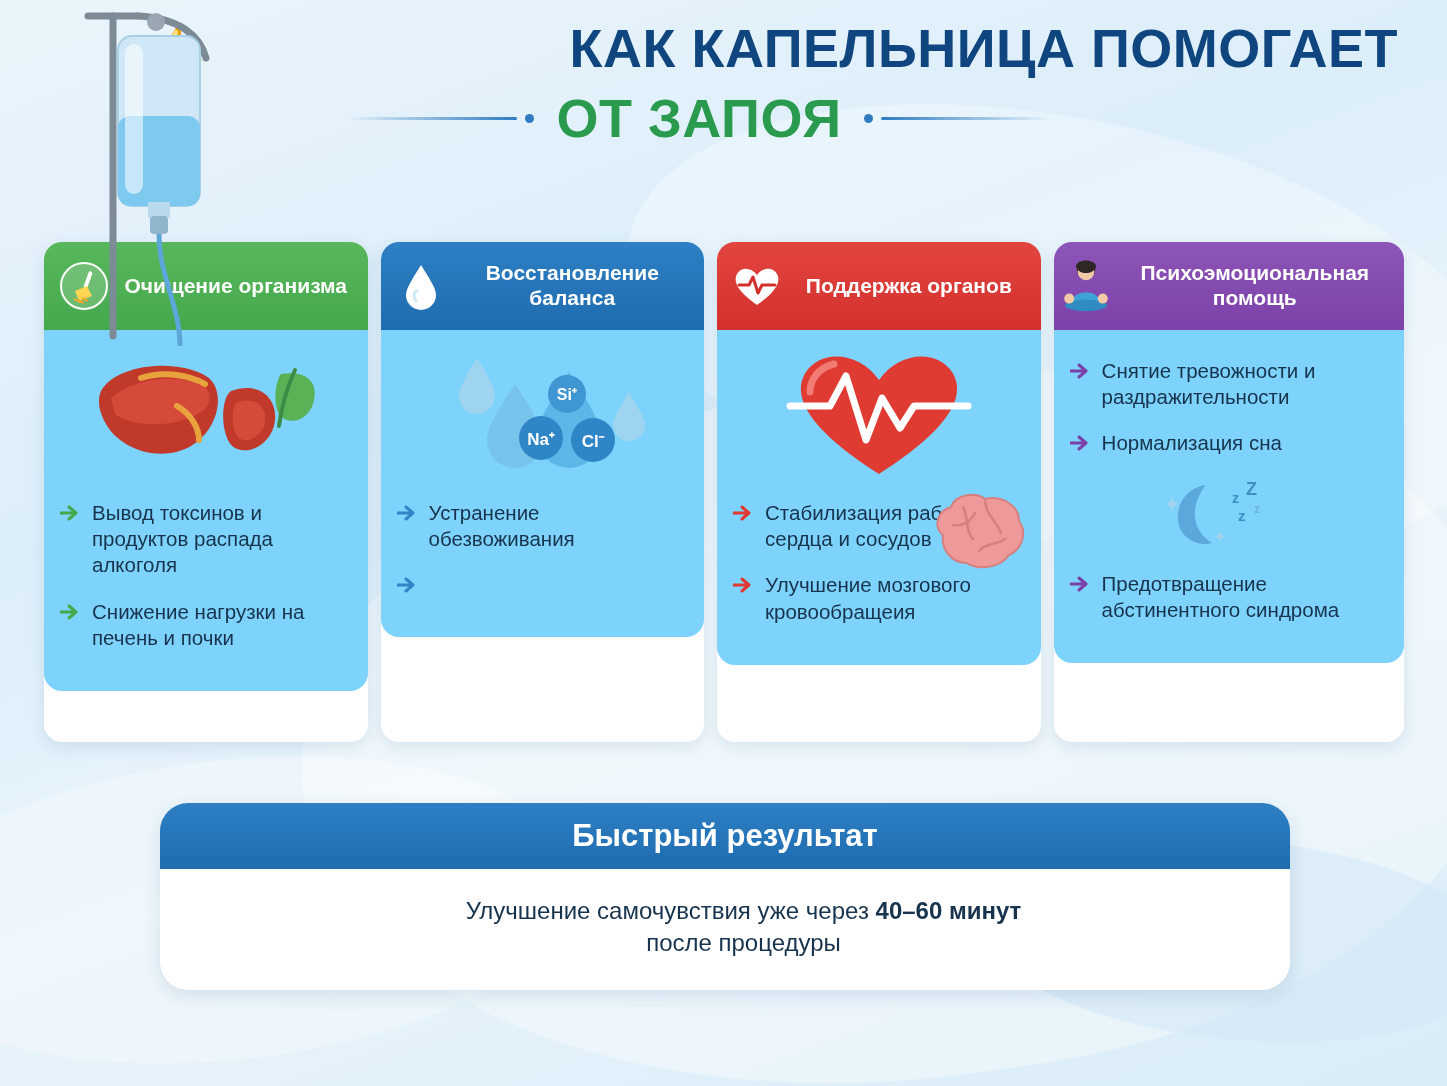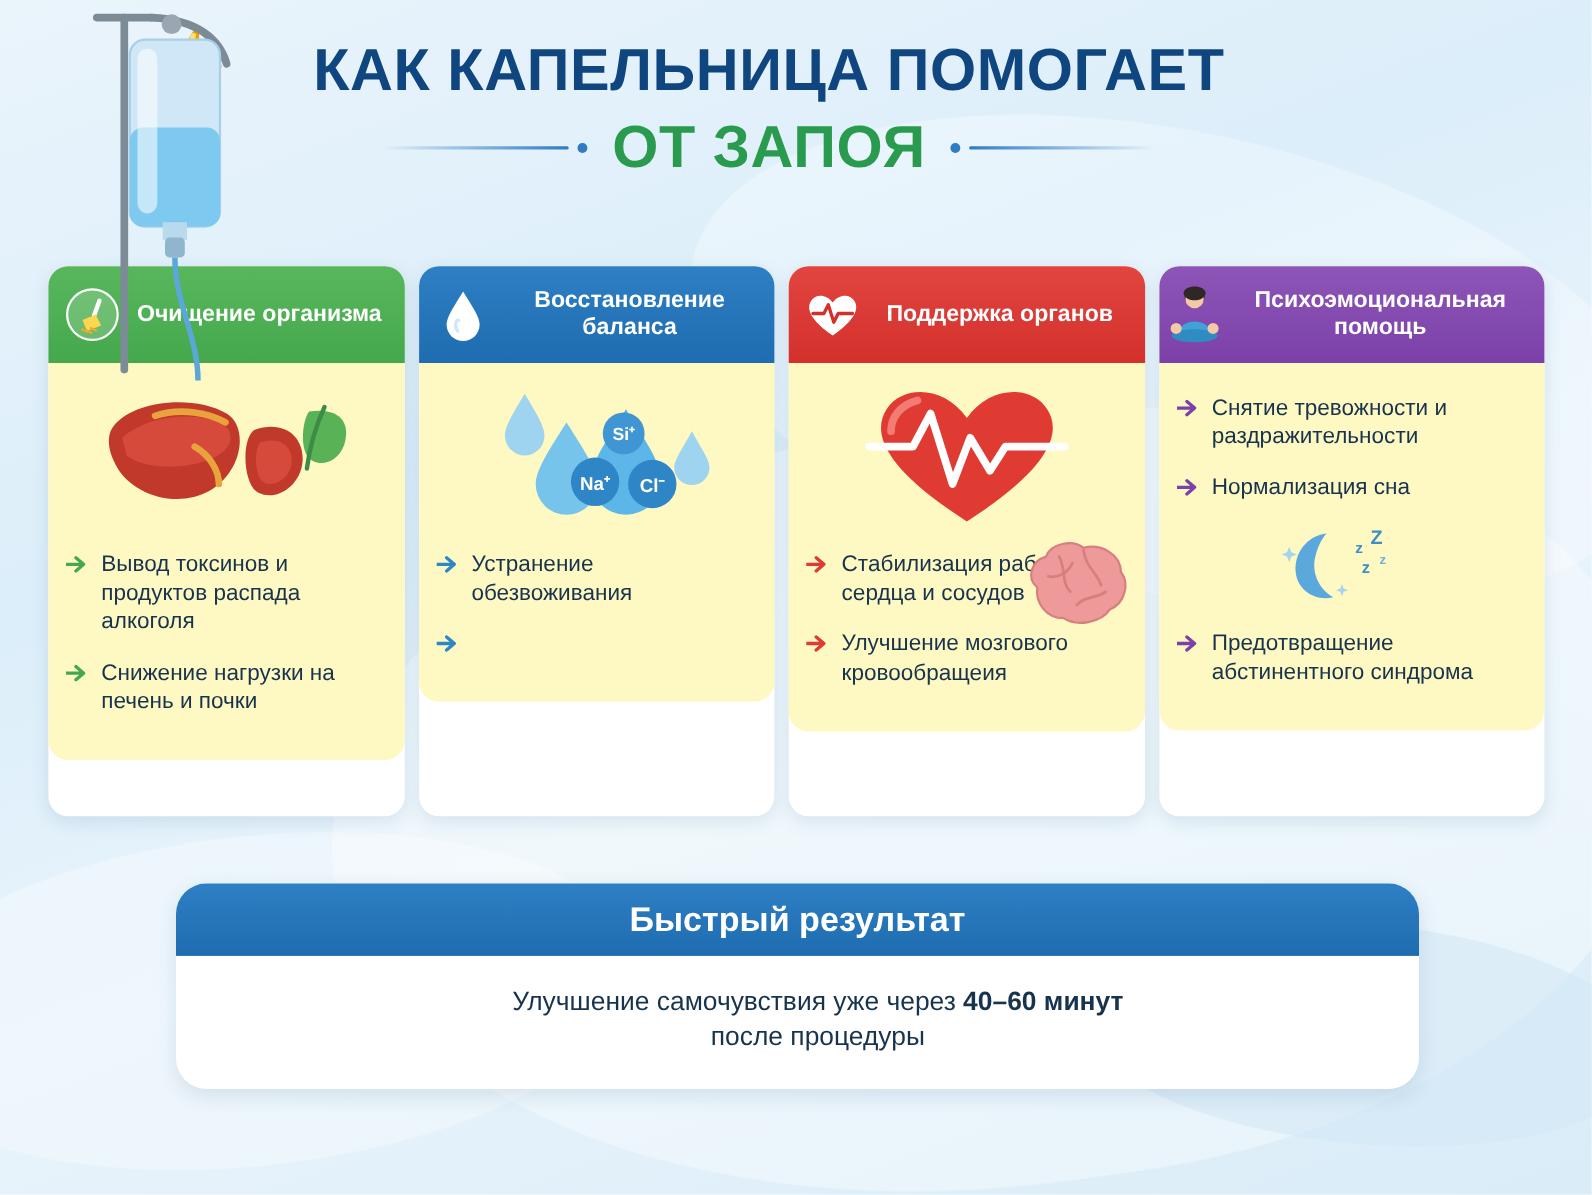--- a/index.html
+++ b/index.html
@@ -22,24 +22,24 @@
     pointer-events: none;
   }
   .sw1 { width: 1200px; height: 700px; left: 300px; top: 380px; border-radius: 50% 50% 45% 55%; background: rgba(255,255,255,0.35); transform: rotate(-8deg); }
   .sw2 { width: 900px; height: 420px; left: 620px; top: 120px; background: rgba(255,255,255,0.30); transform: rotate(12deg); }
   .sw3 { width: 700px; height: 300px; left: -120px; top: 760px; background: rgba(255,255,255,0.28); transform: rotate(-6deg); }
   .sw4 { width: 520px; height: 200px; left: 980px; top: 840px; background: rgba(210,232,246,0.55); transform: rotate(5deg); }
 
   
   .header {
     position: absolute;
-    top: 36px;
+    top: 20px;
     left: 0;
     width: 1398px;
-    text-align: center;
+    text-align: right;
     z-index: 5;
   }
   .title-main {
     font-size: 54px;
     font-weight: bold;
     color: #10467f;
     letter-spacing: 0.5px;
     line-height: 1.06;
   }
   .title-sub-wrap {
@@ -119,21 +119,21 @@
   }
   .head-icon {
     width: 52px;
     height: 52px;
     flex: 0 0 52px;
     display: flex;
     align-items: center;
     justify-content: center;
   }
   .card-body {
-    background: #fef9c3;
+    background: #7dd3fc;
     border-radius: 0 0 18px 18px;
     padding: 6px 16px 20px 16px;
     position: relative;
   }
   .illus {
     height: 160px;
     display: flex;
     justify-content: center;
     position: relative;
   }

